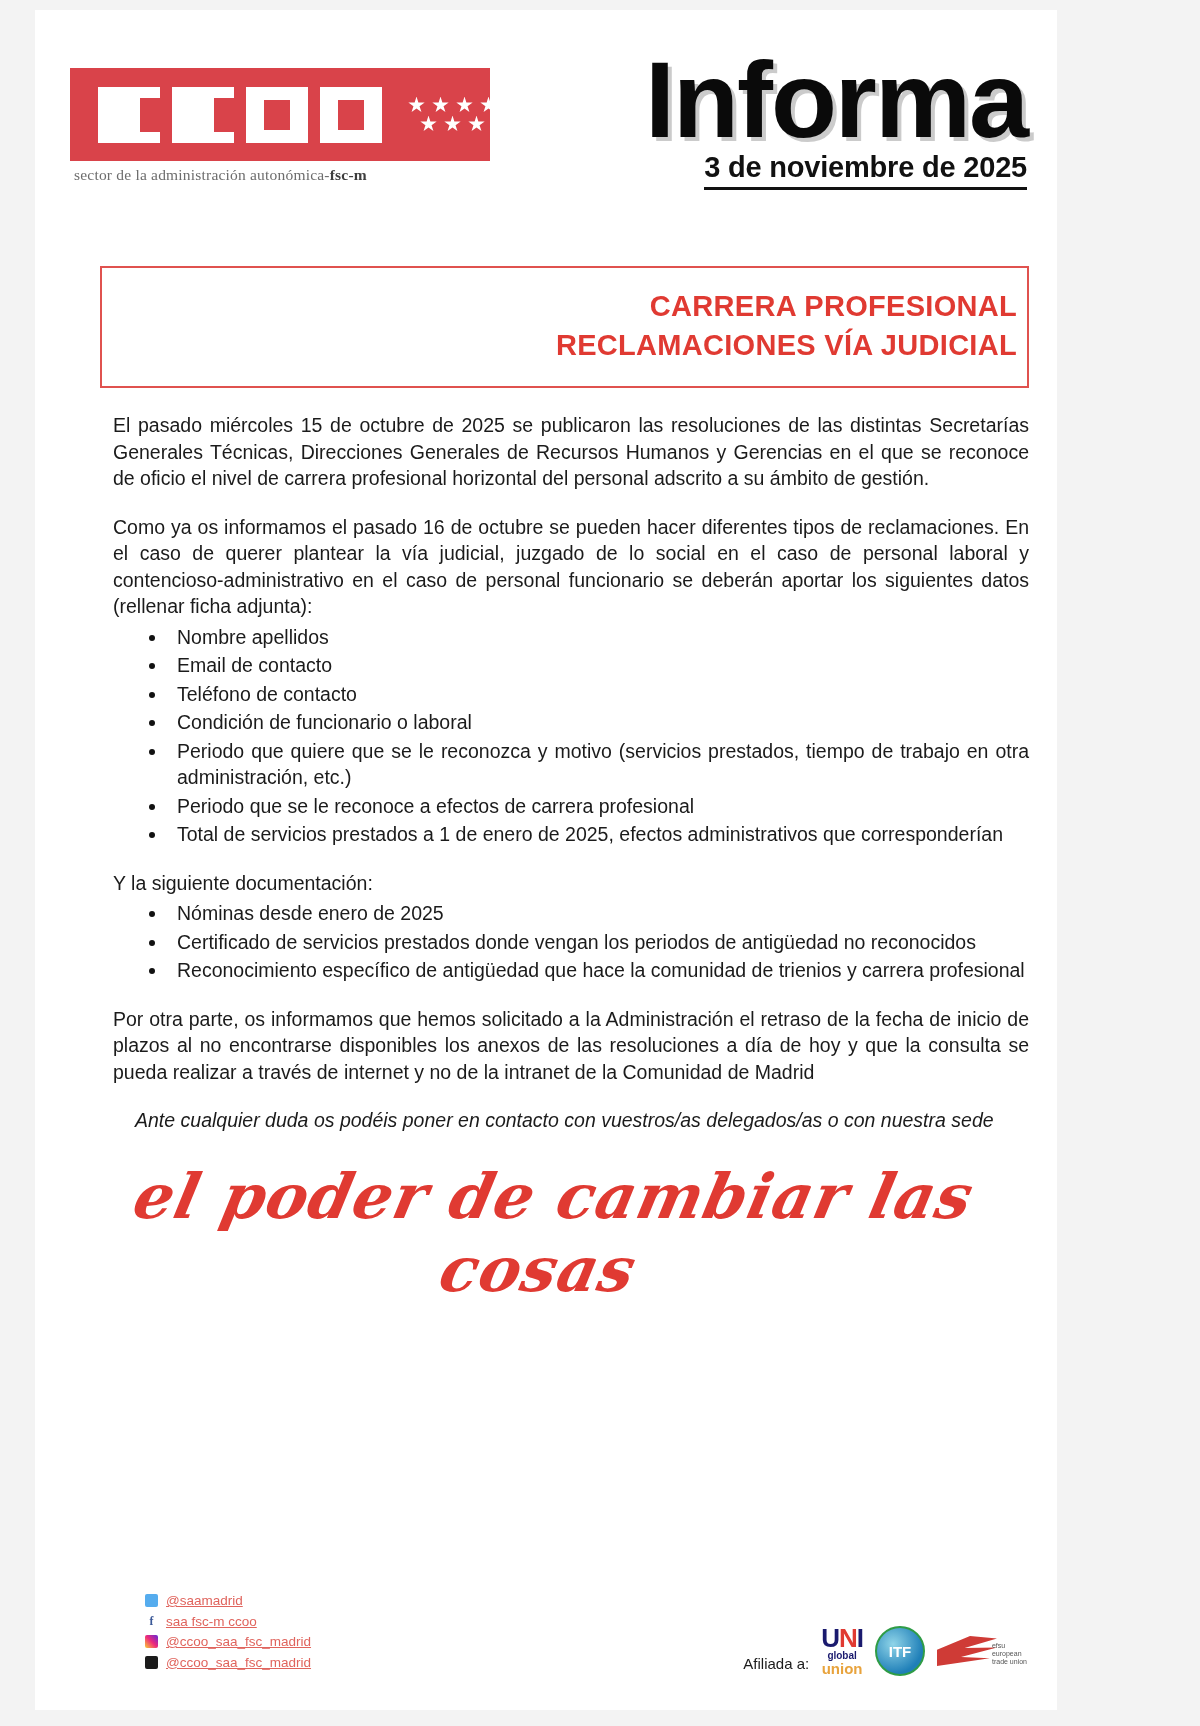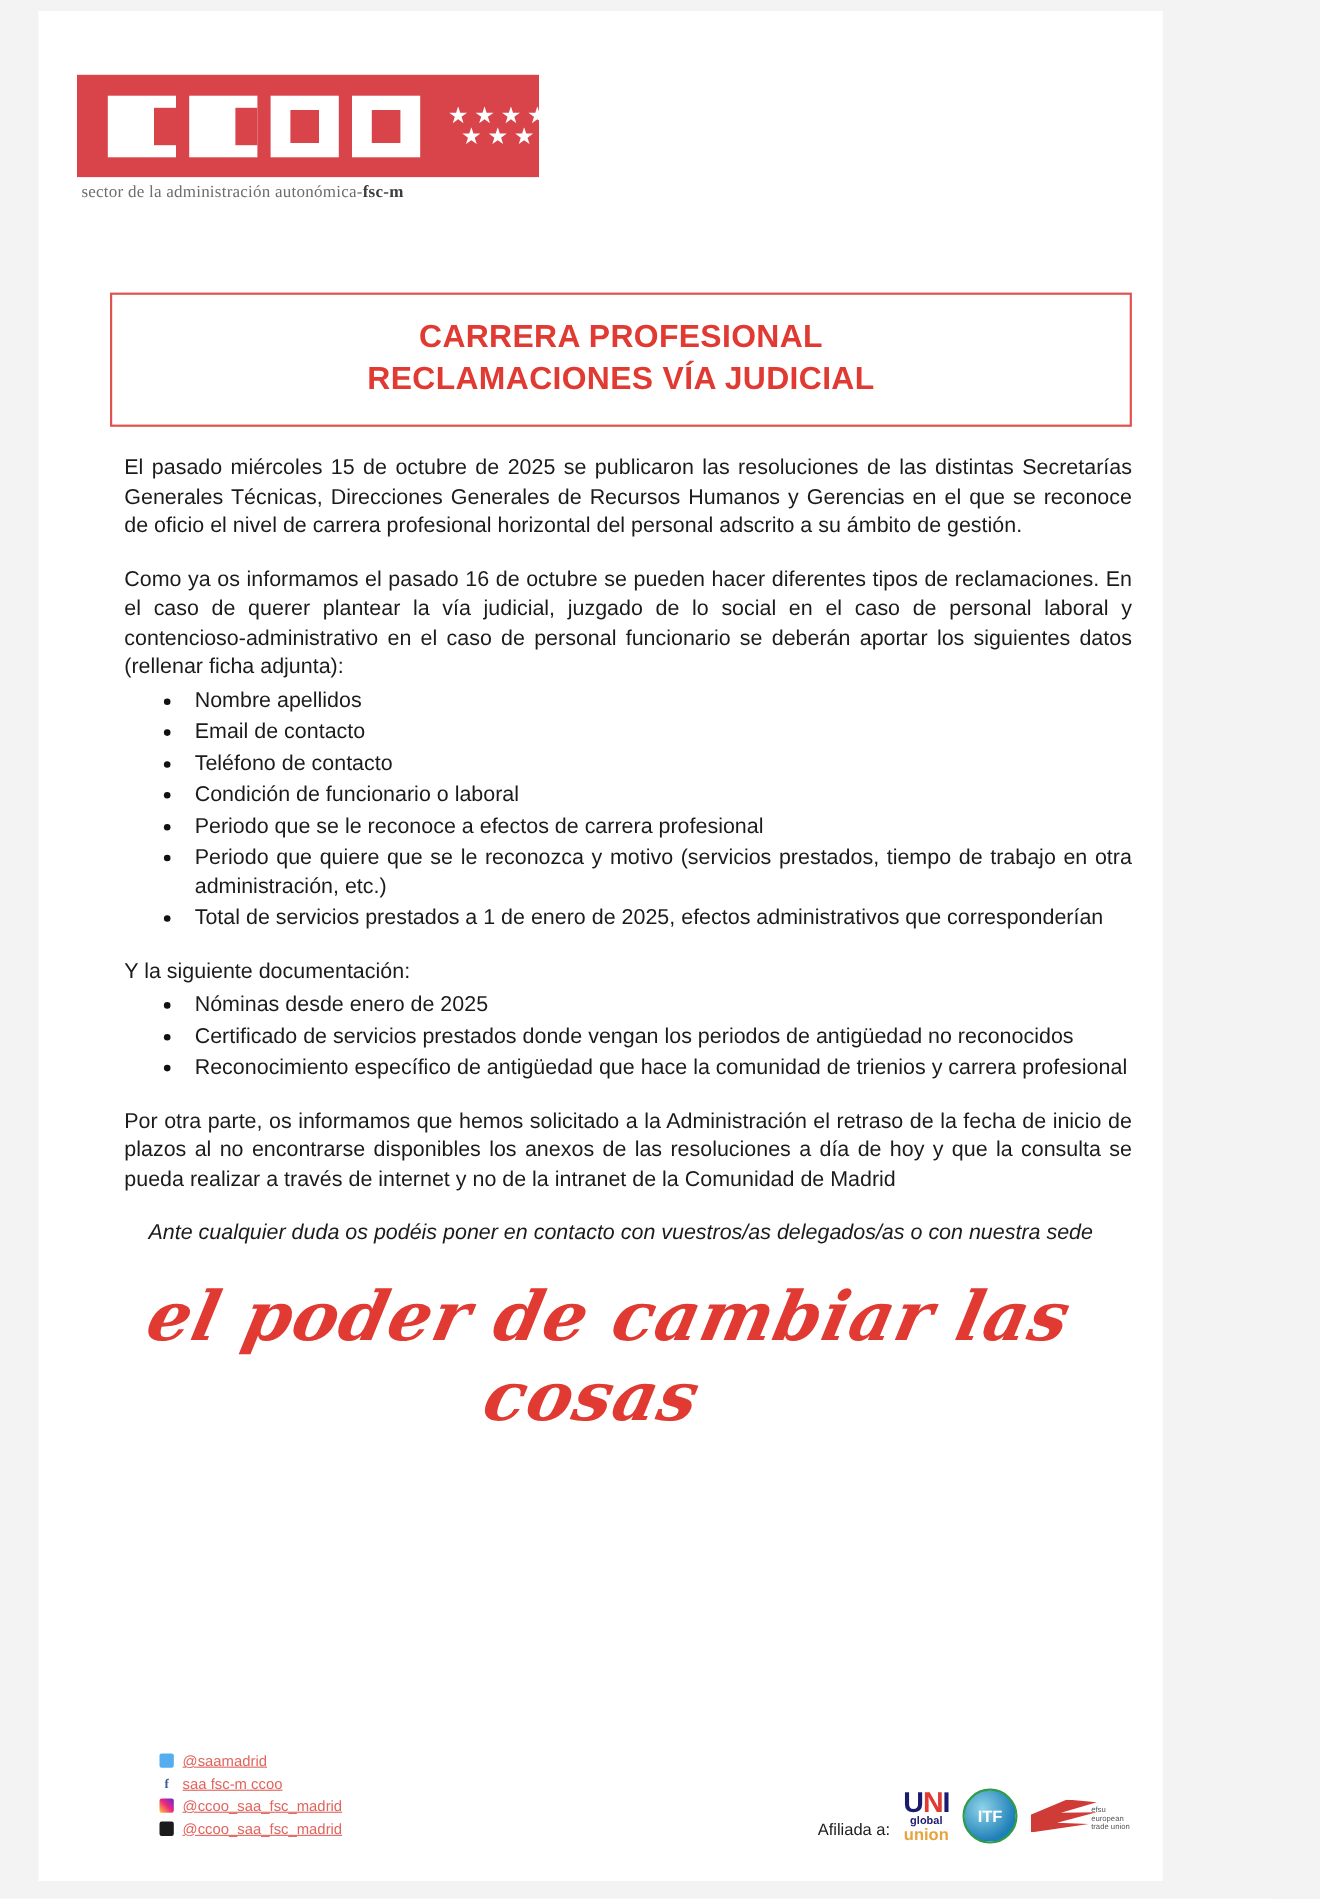--- a/index.html
+++ b/index.html
@@ -80,21 +80,21 @@
     border-bottom:3px solid #111;
     padding-bottom:3px;margin-top:2px;
     display:inline-block;
     letter-spacing:-.2px;
   }
   
   .title-box{
     margin:16px 28px 0 65px;
     border:2px solid #e0524f;
     padding:16px 10px 18px 10px;
-    text-align:center;
+    text-align:right;
   }
   .title-line{
     color:#e03a32;
     font-size:29px;font-weight:bold;
     letter-spacing:.3px;
     margin:6px 0;
   }
   
   .body{
     padding:0 28px 0 78px;
@@ -225,40 +225,44 @@
           <div class="star-row">
             <i class="star"></i>
               <i class="star"></i>
               <i class="star"></i>
           </div>
         </div>
       </div>
       <div class="logo-sub"><span>sector de la administración autonómica-</span><b>fsc-m</b></div>
     </div>
 
+    <div class="informa-block">
+      <div class="informa">Informa</div>
+      <div class="informa-date">3 de noviembre de 2025</div>
+    </div>
   </div>
 
   <div class="title-box">
     <div class="title-line">CARRERA PROFESIONAL</div>
     <div class="title-line">RECLAMACIONES VÍA JUDICIAL</div>
   </div>
 
   <div class="body">
 
     <p class="first">El pasado miércoles 15 de octubre de 2025 se publicaron las resoluciones de las distintas Secretarías Generales Técnicas, Direcciones Generales de Recursos Humanos y Gerencias en el que se reconoce de oficio el nivel de carrera profesional horizontal del personal adscrito a su ámbito de gestión.</p>
 
     <p>Como ya os informamos el pasado 16 de octubre se pueden hacer diferentes tipos de reclamaciones. En el caso de querer plantear la vía judicial, juzgado de lo social en el caso de personal laboral y contencioso-administrativo en el caso de personal funcionario se deberán aportar los siguientes datos (rellenar ficha adjunta):</p>
 
     <ul class="b">
       <li>Nombre apellidos</li>
       <li>Email de contacto</li>
       <li>Teléfono de contacto</li>
       <li>Condición de funcionario o laboral</li>
+      <li>Periodo que quiere que se le reconozca y motivo (servicios prestados, tiempo de trabajo en otra administración, etc.)</li>
       <li>Periodo que se le reconoce a efectos de carrera profesional</li>
-      <li>Periodo que quiere que se le reconozca y motivo (servicios prestados, tiempo de trabajo en otra administración, etc.)</li>
       <li>Total de servicios prestados a 1 de enero de 2025, efectos administrativos que corresponderían</li>
     </ul>
 
     <p>Y la siguiente documentación:</p>
 
     <ul class="b">
       <li>Nóminas desde enero de 2025</li>
       <li>Certificado de servicios prestados donde vengan los periodos de antigüedad no reconocidos</li>
       <li>Reconocimiento específico de antigüedad que hace la comunidad de trienios y carrera profesional</li>
     </ul>

